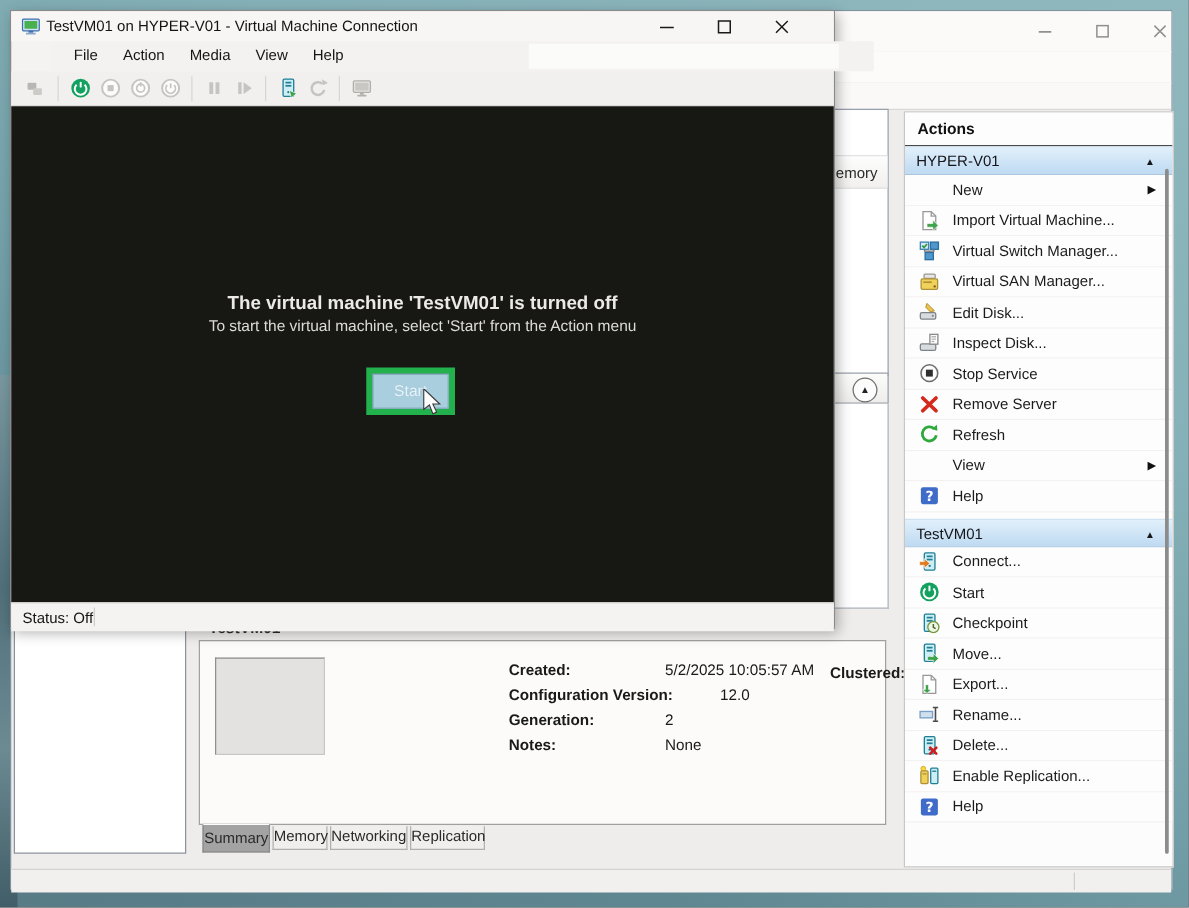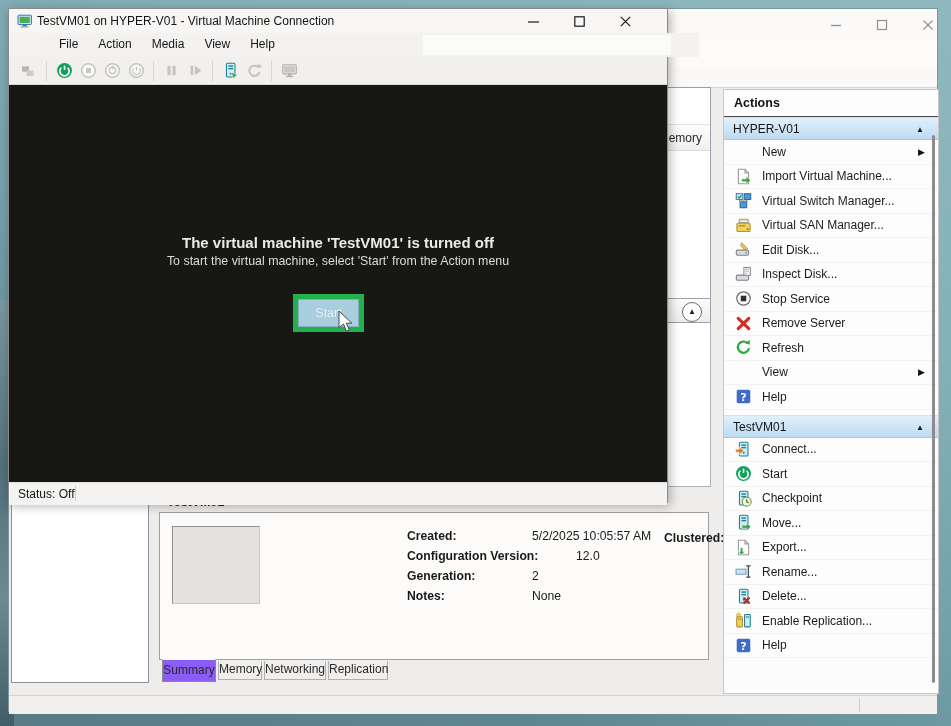--- a/index.html
+++ b/index.html
@@ -26,21 +26,21 @@
   .cp-collapse{position:absolute;right:8px;top:3px;width:18px;height:18px;border:1px solid #6e6e6e;border-radius:50%;
     background:#fcfcfc;font-size:8px;line-height:18px;text-align:center;color:#222;}
   .mgr-cpbody{position:absolute;left:146px;top:314px;width:556px;height:164px;background:#fff;border:1px solid #aab0b9;border-top:none;box-sizing:border-box;}
   .mgr-details-header{position:absolute;left:158px;top:486px;font-size:12.5px;font-weight:bold;color:#2b2b2b;}
   .mgr-details{position:absolute;left:150px;top:503px;width:550px;height:148px;background:#fcfbfa;border:1px solid #a0a0a0;box-sizing:border-box;}
   .thumb{position:absolute;left:12px;top:13px;width:86px;height:76px;background:#e4e2e0;
     border:1px solid #8f8f8f;border-right-color:#c9c7c5;border-bottom-color:#c9c7c5;}
   .fld{position:absolute;font-size:12.2px;color:#1a1a1a;white-space:nowrap;}
   .fld b{font-weight:bold;}
   .tab{position:absolute;font-size:12px;color:#2a2a2a;text-align:center;box-sizing:border-box;}
-  .tab.active{background:#8b5cf6;border:1px solid #8a8a8a;border-top:1px solid #fdfcfb;height:23px;line-height:21px;z-index:3;}
+  .tab.active{background:#a3a3a3;border:1px solid #8a8a8a;border-top:1px solid #fdfcfb;height:23px;line-height:21px;z-index:3;}
   .tab.inactive{background:#f1efed;border:1px solid #b2b0ae;border-top:none;height:19px;line-height:17px;margin-top:0;}
   .mgr-statusbar{position:absolute;left:0;top:686px;width:100%;height:18px;background:#f2f0ee;border-top:1px solid #d5d3d1;}
   .mgr-status-sep{position:absolute;left:850px;top:2px;width:1px;height:14px;background:#d0cecc;}
 
   
   .actions{position:absolute;left:714px;top:80px;width:216px;height:605px;background:#fcfcfc;
     border:1px solid #c9c7c5;box-sizing:border-box;overflow:hidden;}
   .actions-title{height:26px;line-height:26px;padding-left:10px;font-size:12.5px;font-weight:bold;color:#111;
     background:#fdfdfd;border-bottom:1px solid #4a4a4a;}
   .agroup-hdr{height:23px;line-height:23px;padding-left:9px;font-size:12px;color:#15151a;position:relative;

